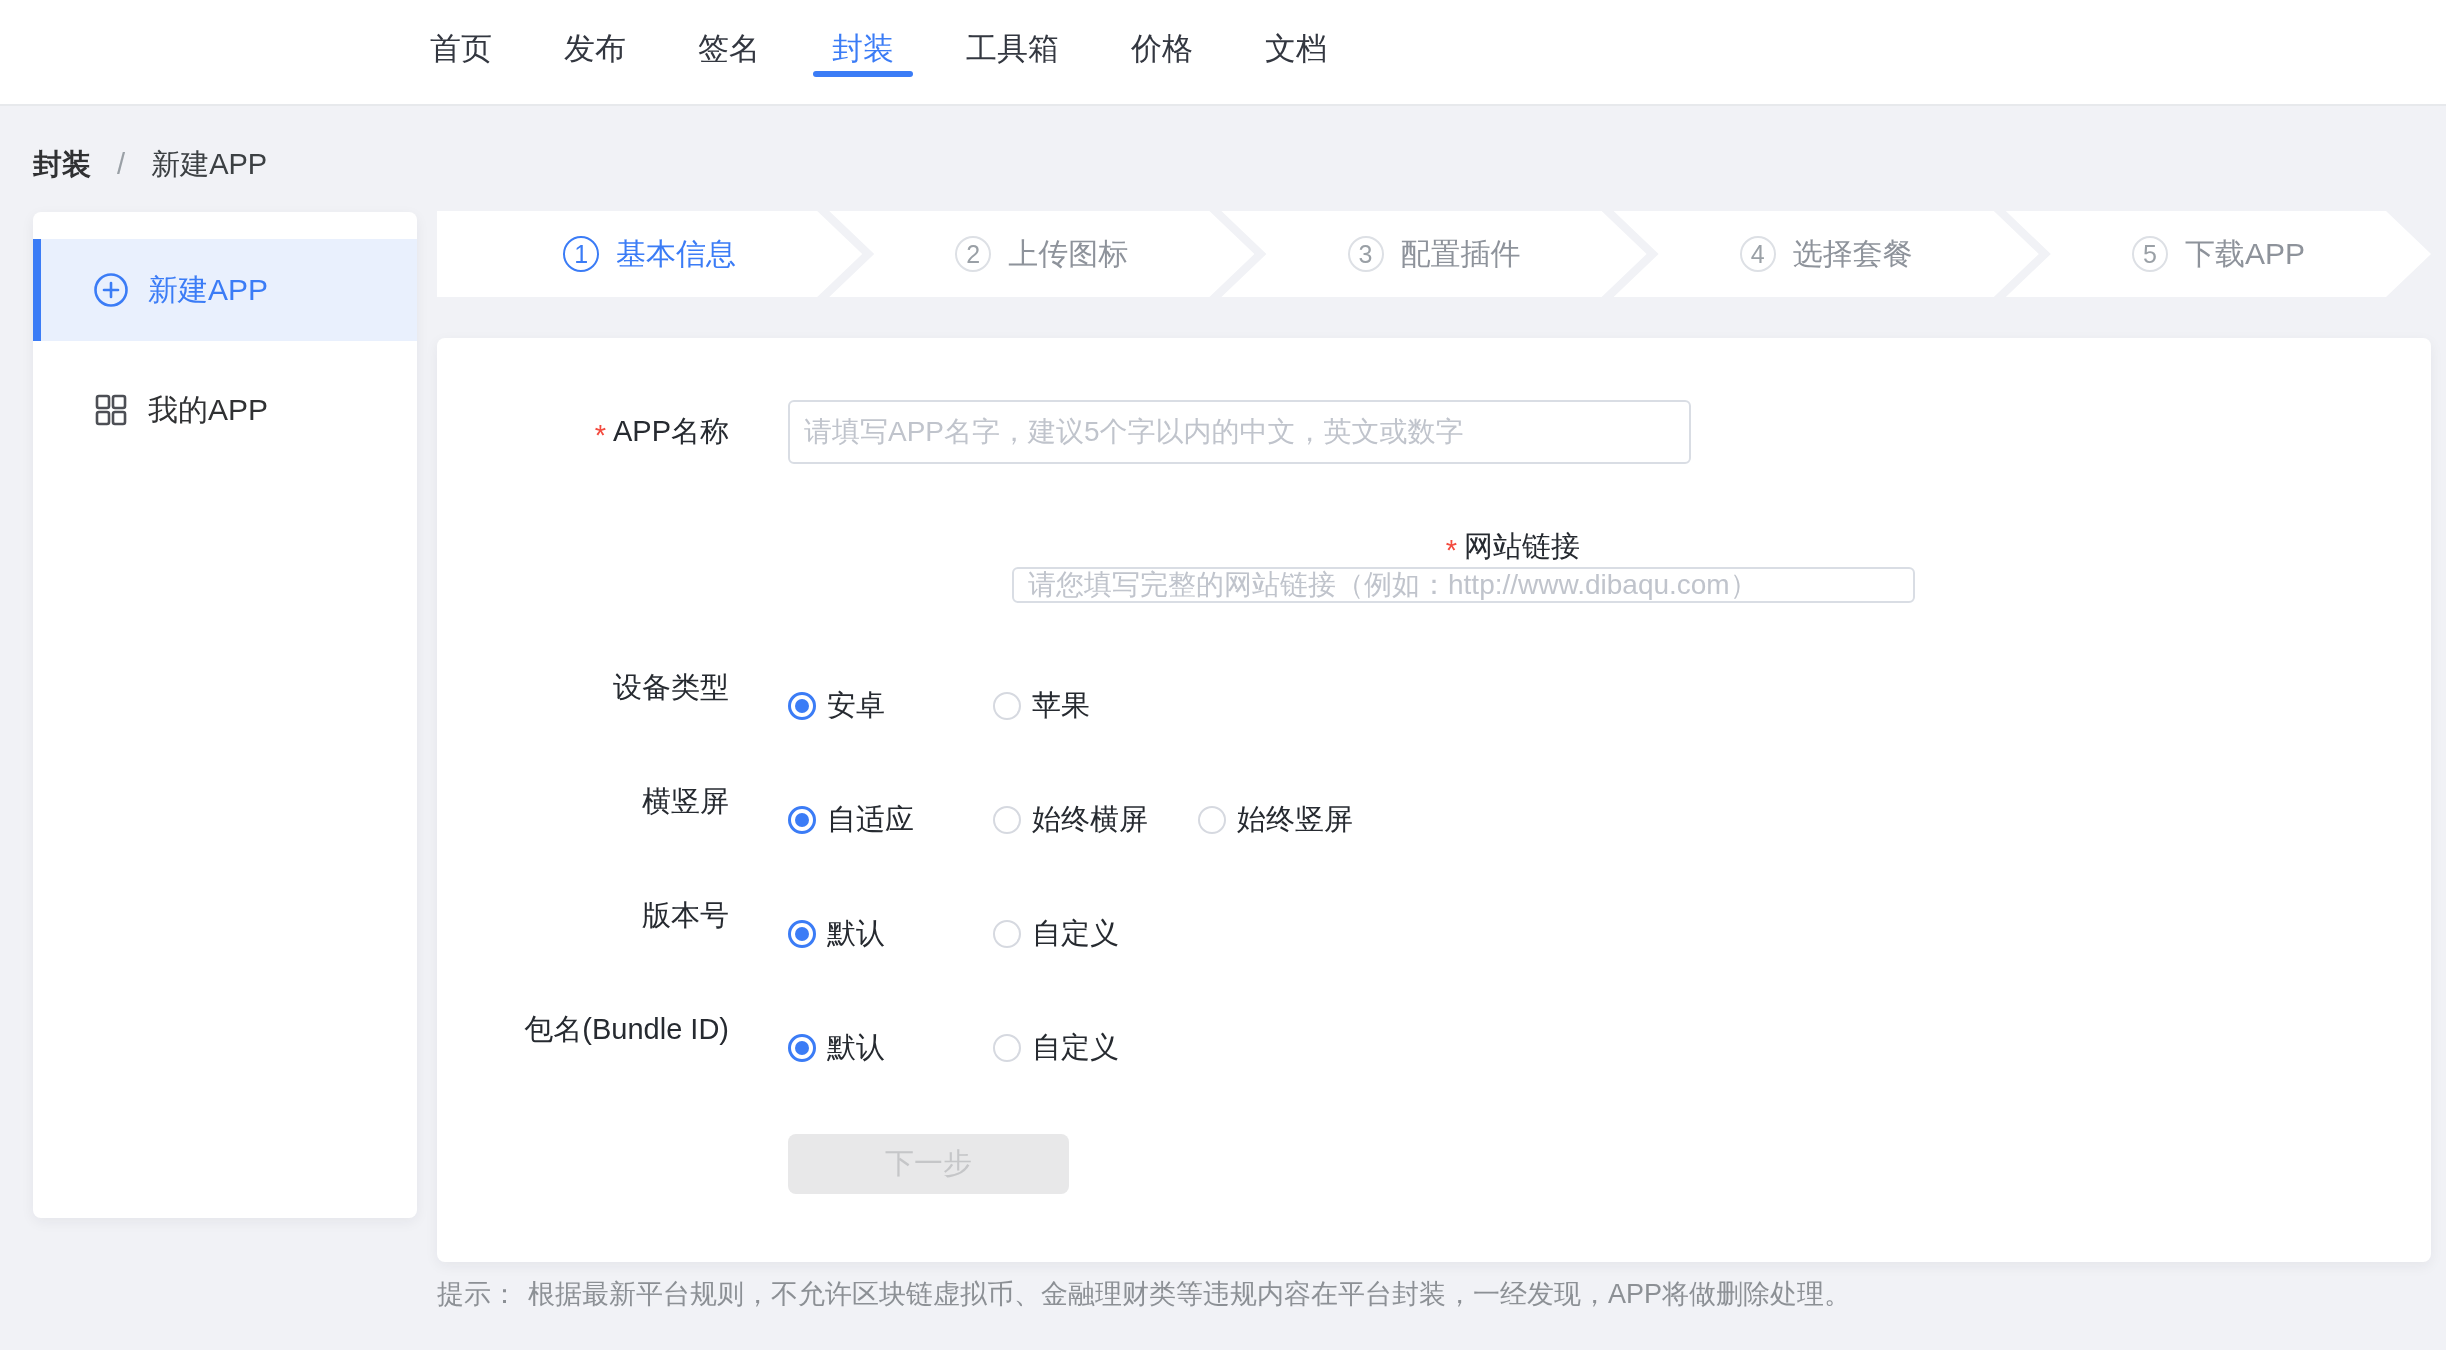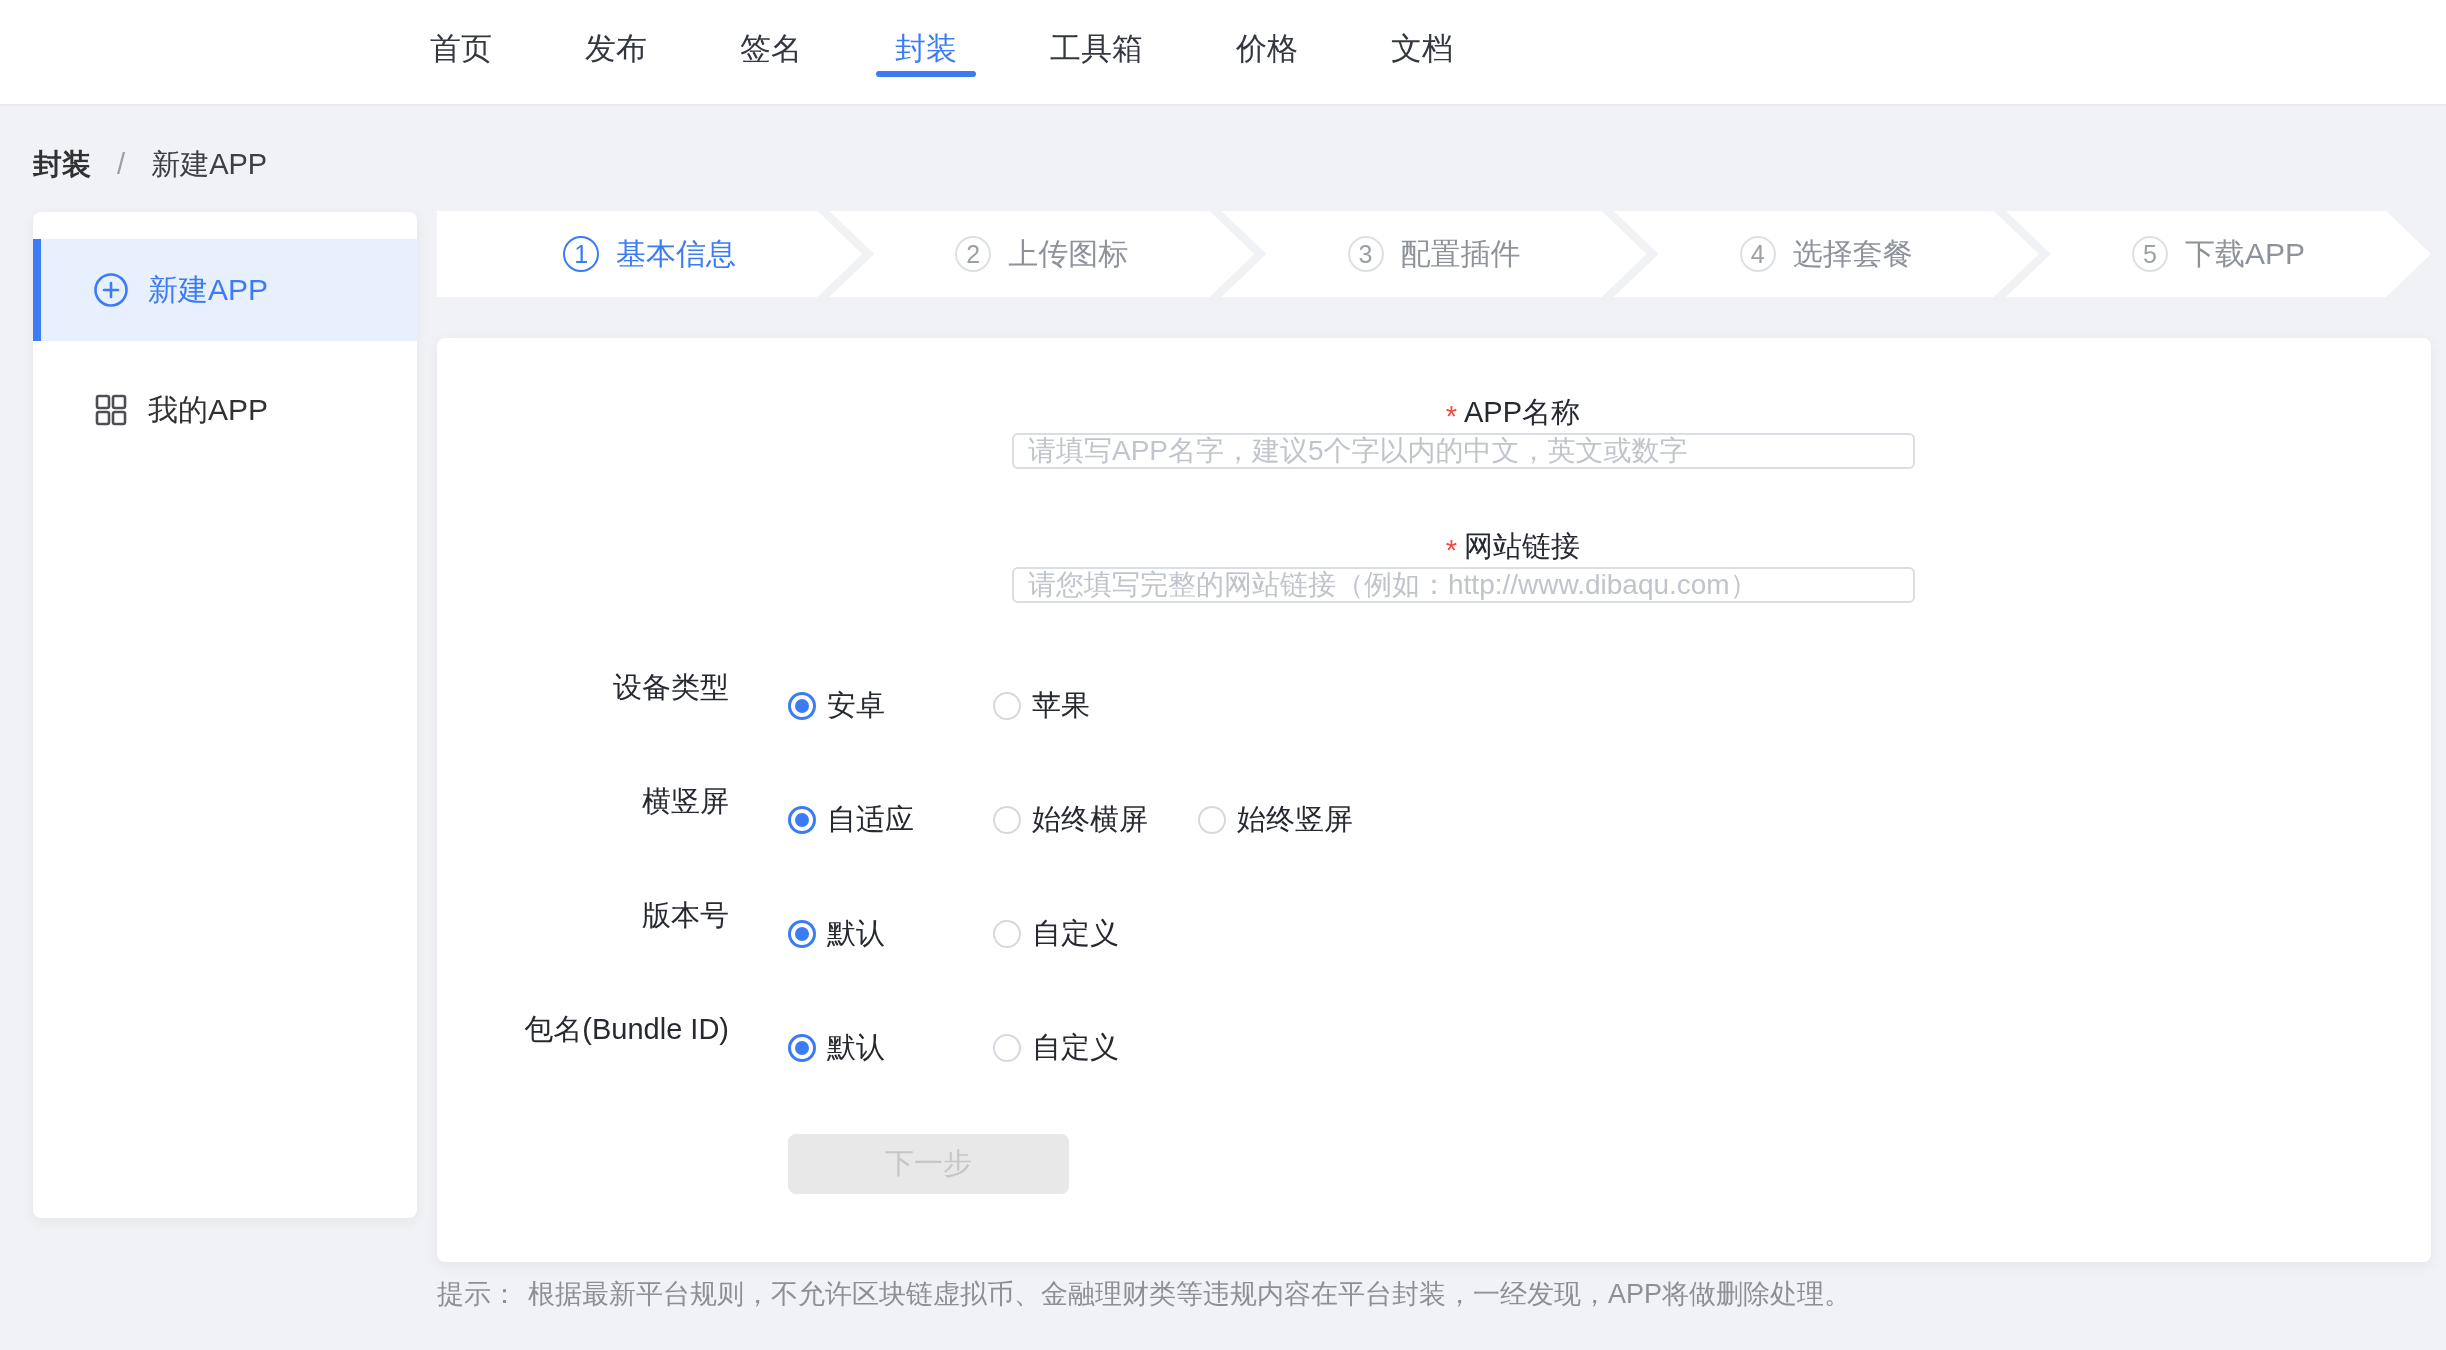--- a/index.html
+++ b/index.html
@@ -11,21 +11,21 @@
     overflow:hidden;
     color:#303133;
   }
 
   
   .topnav {
     position:absolute; left:0; top:0; width:2446px; height:106px;
     background:#ffffff; border-bottom:2px solid #e7e9ec;
   }
   .nav-list {
-    display:flex; margin-left:411px; height:104px; column-gap:55px;
+    display:flex; margin-left:411px; height:104px; column-gap:34px;
   }
   .nav-item {
     position:relative; padding:0 19px; height:104px; line-height:98px;
     font-size:31px; color:#333740; cursor:pointer; white-space:nowrap;
   }
   .nav-item.active { color:#3b7cf6; }
   .nav-item.active::after {
     content:""; position:absolute; left:0; right:0; bottom:27px; height:6px;
     background:#3b7cf6; border-radius:3px;
   }
@@ -106,21 +106,21 @@
     width:28px; height:28px; border-radius:50%; border:2px solid #d6d9e0;
     background:#fff; position:relative; flex:none;
   }
   .radio-option.selected .radio-circle { border:3px solid #3b7cf6; }
   .radio-option.selected .radio-circle::after {
     content:""; position:absolute; left:50%; top:50%; width:14px; height:14px;
     margin:-7px 0 0 -7px; border-radius:50%; background:#3b7cf6;
   }
   .radio-label { margin-left:11px; font-size:29px; color:#262a30; white-space:nowrap; }
 
-  .row-field1 { top:55px;  height:64px;flex-direction:column; }
+  .row-field1 { top:62px;  height:64px; }
   .row-field2 { top:189px; height:64px;flex-direction:column; }
   .row-radio1 { top:322px; height:56px; }
   .row-radio2 { top:436px; height:56px; }
   .row-radio3 { top:550px; height:56px; }
   .row-radio4 { top:664px; height:56px; }
 
   .next-btn {
     position:absolute; left:351px; top:796px; width:281px; height:60px;
     background:#e8e8e9; color:#c5c6c8; border:none; border-radius:8px;
     font-size:29px; font-family:"Liberation Sans","DejaVu Sans",sans-serif;

